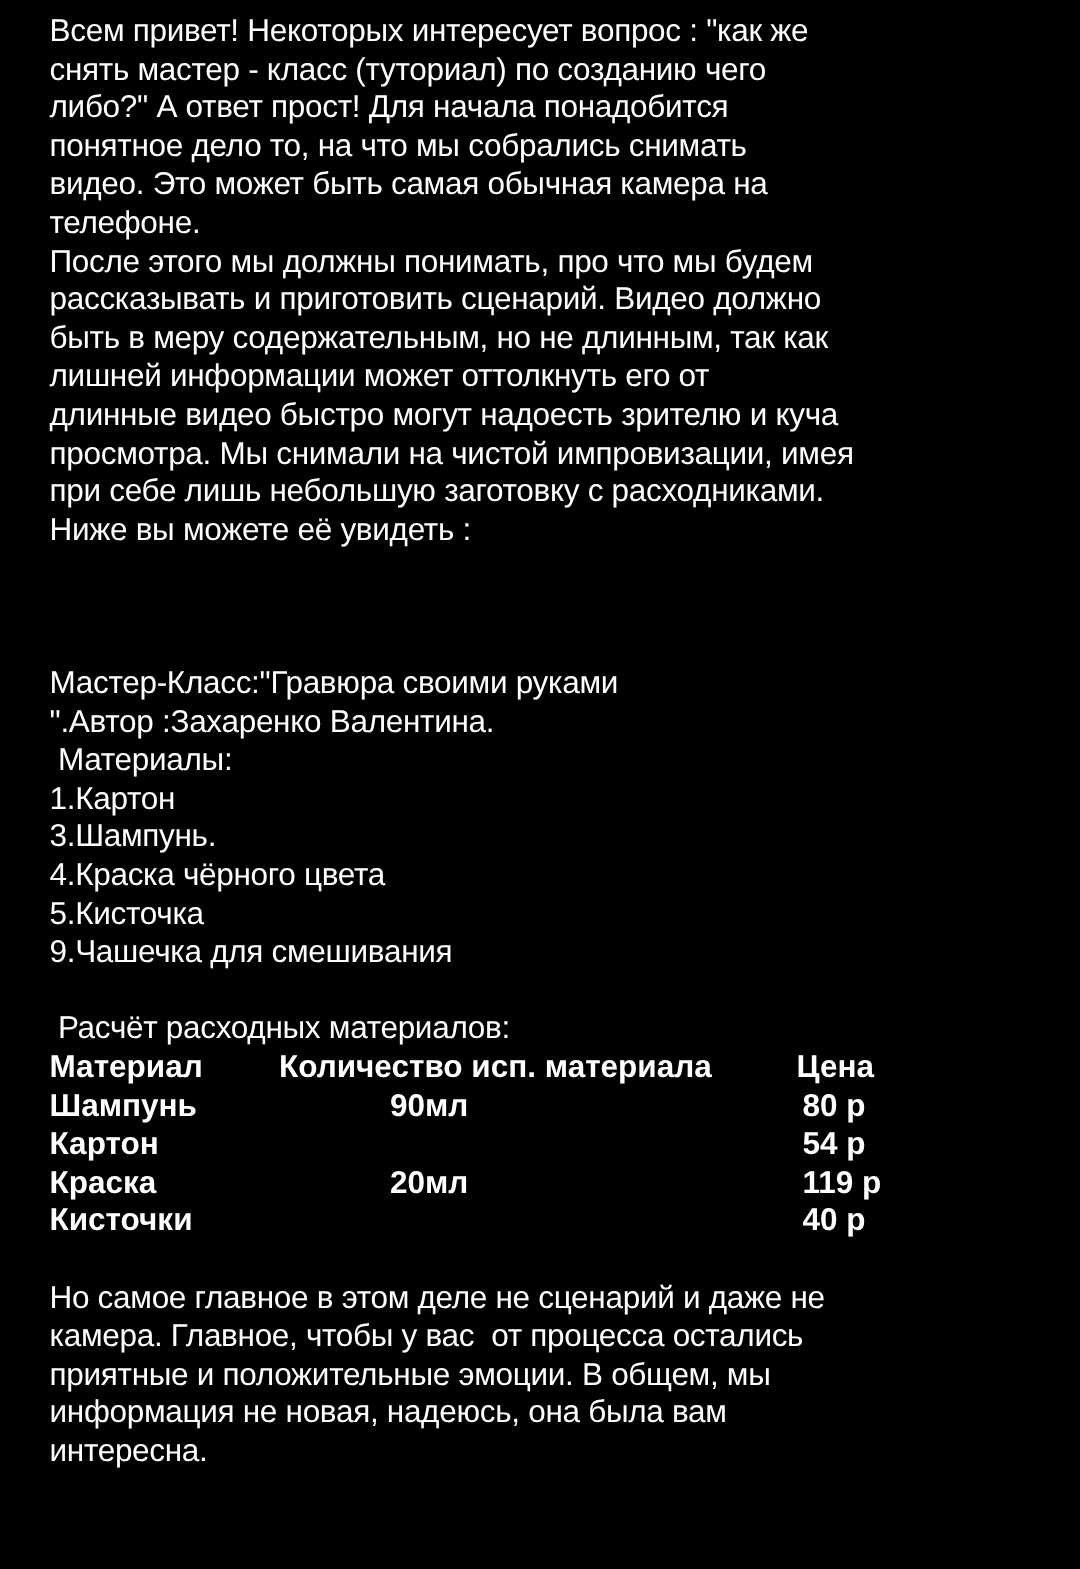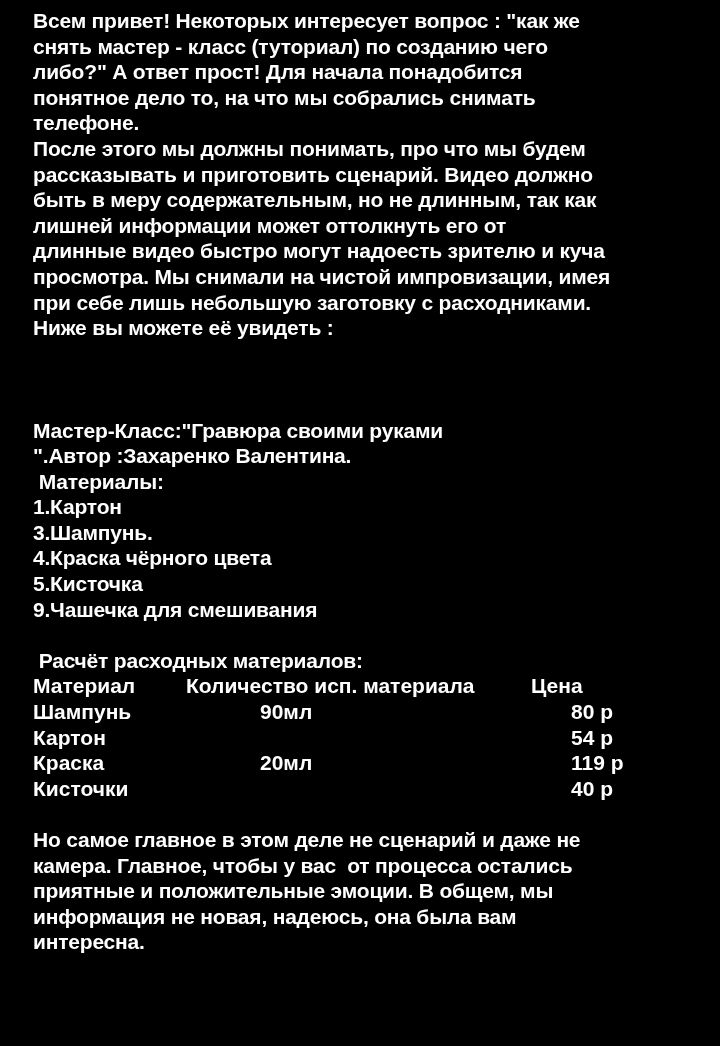--- a/index.html
+++ b/index.html
@@ -19,47 +19,47 @@
     .doc {
       position: absolute;
       left: 33px;
       top: 8px;
       width: 660px;
     }
     .line {
       white-space: pre;
       height: 25.6px;
       letter-spacing: -0.2px;
-      font-weight: bold;
     }
     .blank { height: 25.6px; }
     .table-row {
       position: relative;
       height: 25.6px;
       white-space: pre;
       font-weight: bold;
     }
     .table-row span { position: absolute; top: 0; }
     .c1 { left: 0; }
     .c2 { left: 0; }
     .hdr .c2 { left: 153px; }
     .hdr .c3 { left: 498px; }
     .data .c2 { left: 227px; }
-    .data .c3 { left: 538px; }
+    .data .c3 { left: 502px; }
   </style>
 </head>
 <body>
 
 <div class="doc">
 
   <div>
     <div class="line">Всем привет! Некоторых интересует вопрос : "как же</div>
     <div class="line">снять мастер - класс (туториал) по созданию чего</div>
     <div class="line">либо?" А ответ прост! Для начала понадобится</div>
     <div class="line">понятное дело то, на что мы собрались снимать</div>
+    <div class="line">видео. Это может быть самая обычная камера на</div>
     <div class="line">телефоне.</div>
     <div class="line">После этого мы должны понимать, про что мы будем</div>
     <div class="line">рассказывать и приготовить сценарий. Видео должно</div>
     <div class="line">быть в меру содержательным, но не длинным, так как</div>
     <div class="line">лишней информации может оттолкнуть его от</div>
     <div class="line">длинные видео быстро могут надоесть зрителю и куча</div>
     <div class="line">просмотра. Мы снимали на чистой импровизации, имея</div>
     <div class="line">при себе лишь небольшую заготовку с расходниками.</div>
     <div class="line">Ниже вы можете её увидеть :</div>
   </div>

